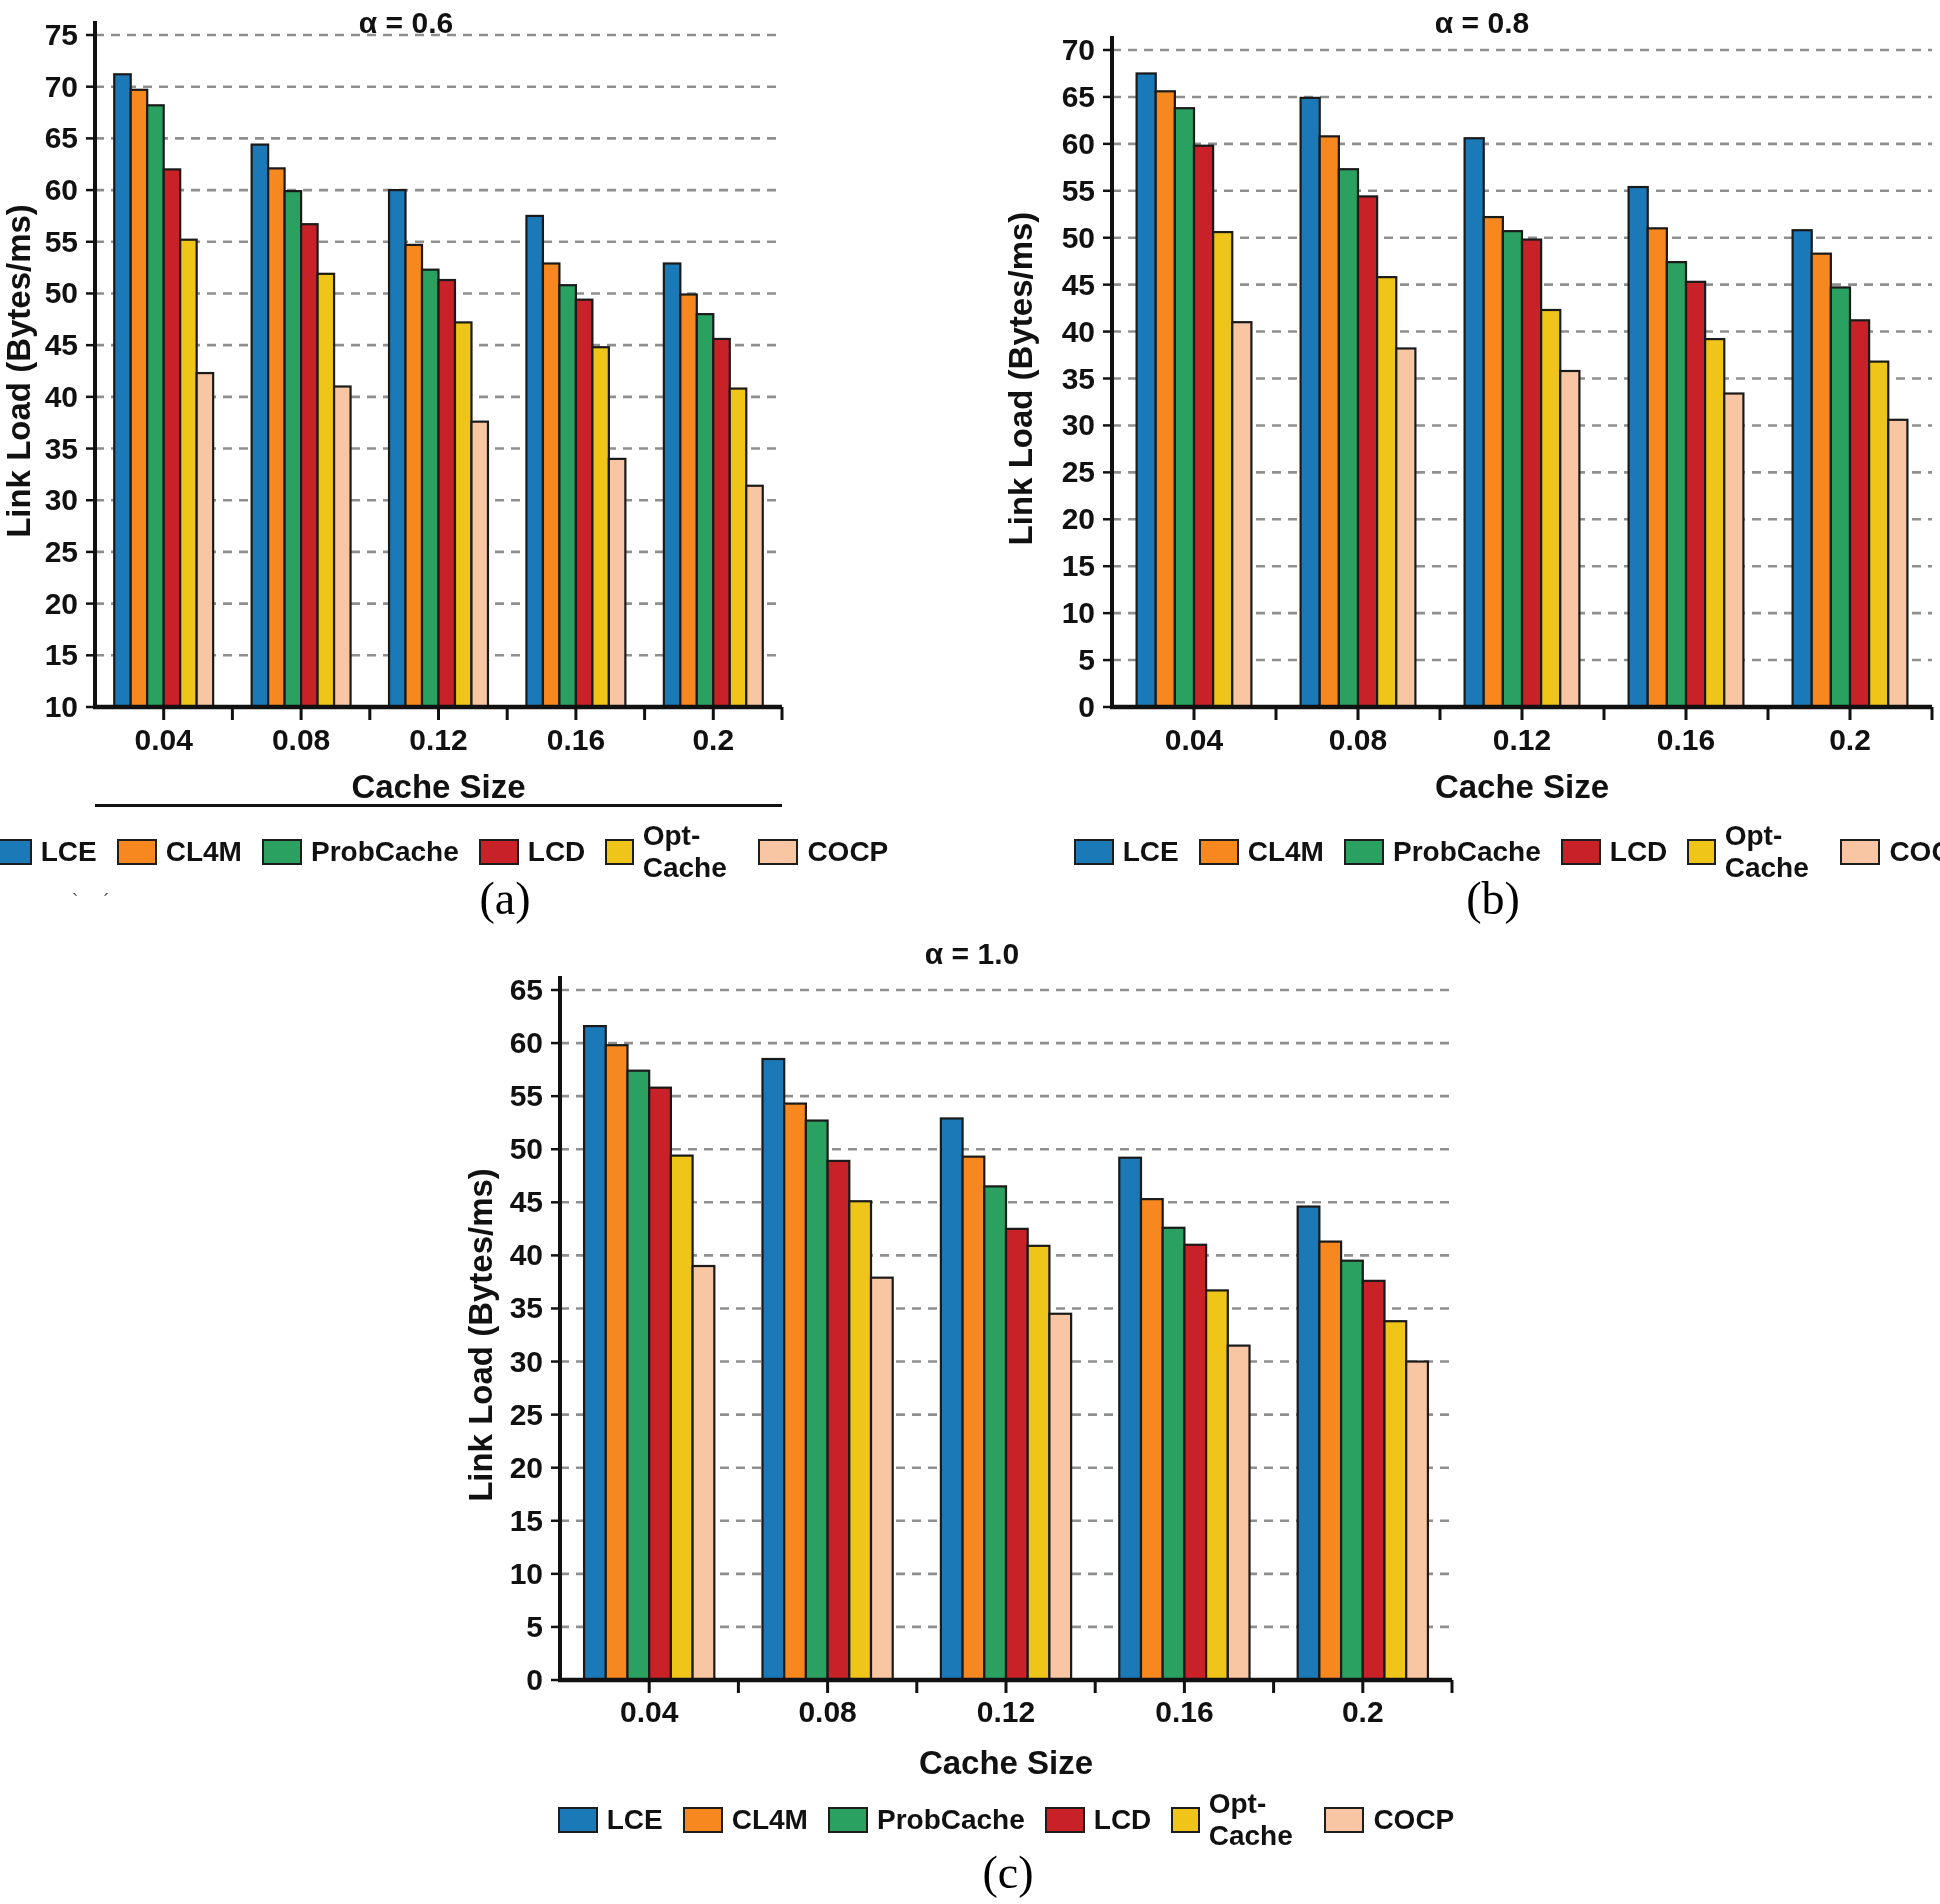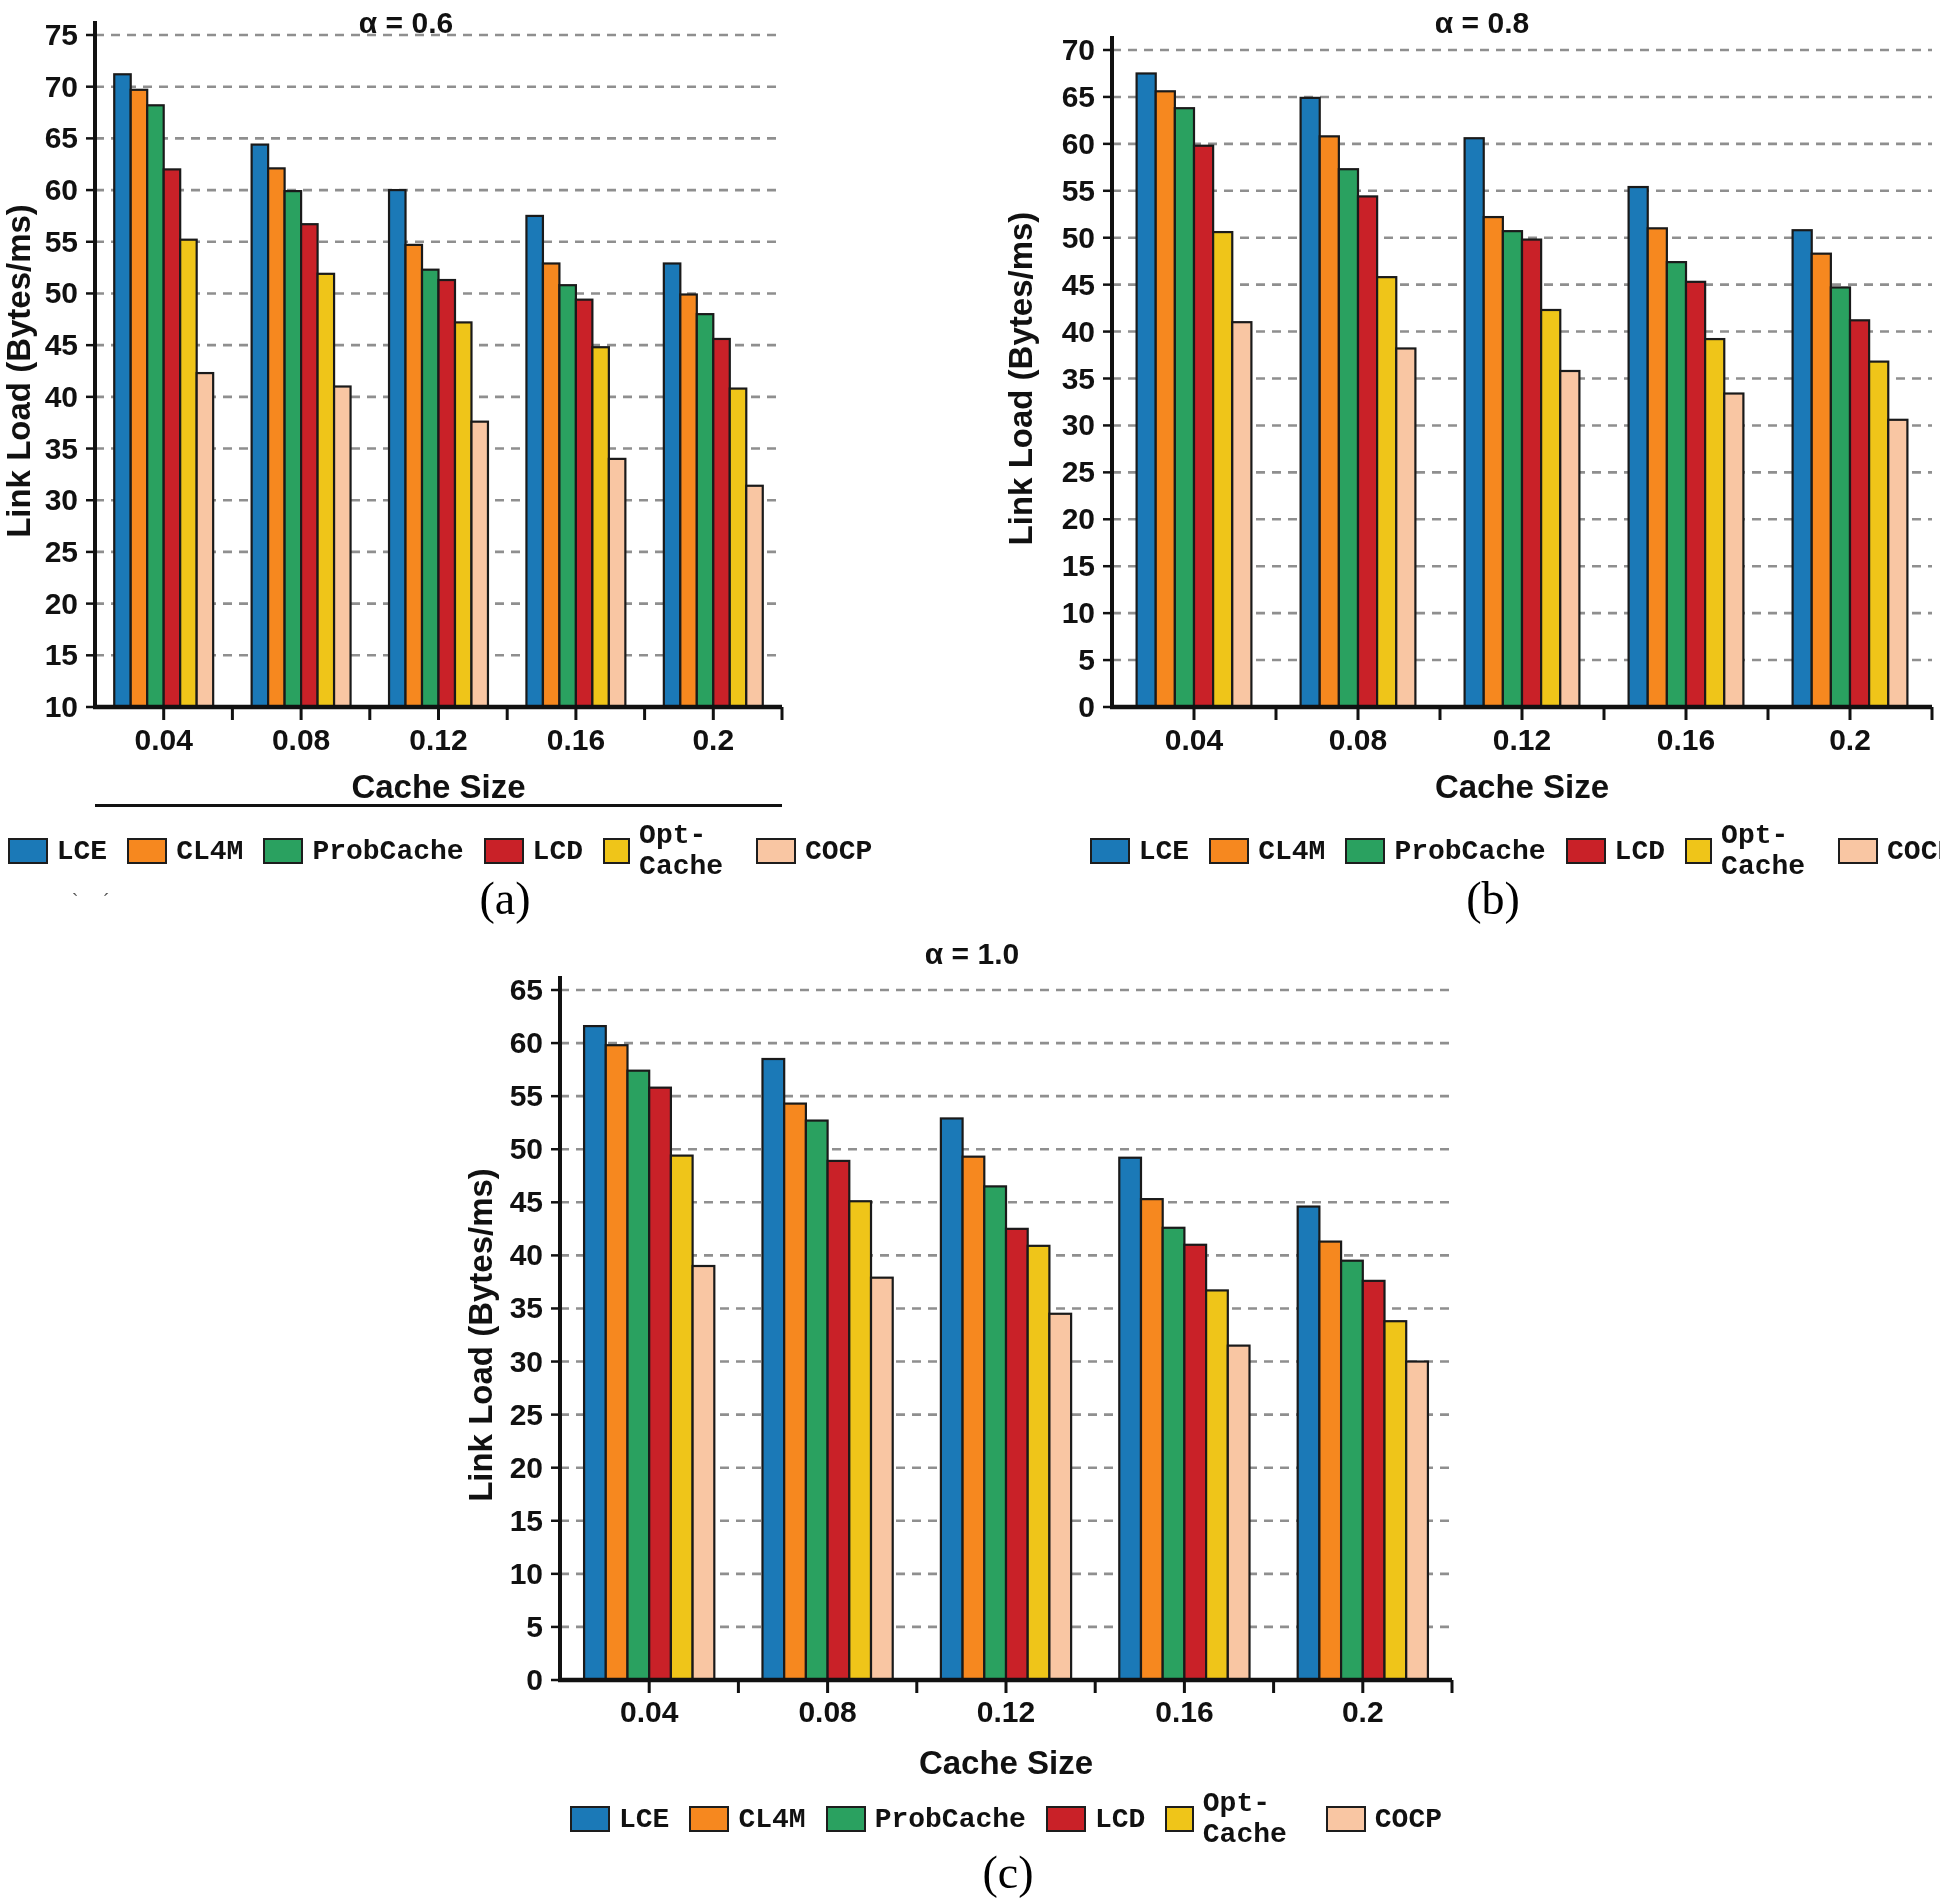--- a/index.html
+++ b/index.html
@@ -1,19 +1,19 @@
 <!DOCTYPE html>
 <html><head>
 <meta charset="utf-8">
 <style>
   html,body{margin:0;padding:0;background:#fff;font-family:"Liberation Sans",sans-serif;}
   .canvas{position:relative;width:1940px;height:1904px;background:#ffffff;overflow:hidden;}
   .chart-svg{position:absolute;}
   .legend{position:absolute;display:flex;justify-content:center;align-items:center;
-          font-weight:bold;font-size:28px;color:#111;font-family:Liberation Mono, monospace;}
+          font-weight:bold;font-size:28px;color:#111;}
   .legend .item{display:flex;align-items:center;margin:0 10px;}
   .legend .swatch{width:40px;height:26px;border:2.5px solid #1d1d1d;margin-right:9px;box-sizing:border-box;}
   .legend-topline{position:absolute;border-top:3.5px solid #111;height:0;}
   .caption{position:absolute;font-family:"Liberation Serif",serif;font-size:46px;color:#000;
            width:160px;text-align:center;transform:translateX(-50%);}
   .stray{position:absolute;font-size:19px;color:#555;letter-spacing:10px;}
   svg text{fill:#111;}
   .ticklbl{font-size:30px;font-weight:bold;}
   .title{font-size:30px;font-weight:bold;}
   .axlbl{font-size:33px;font-weight:bold;}

